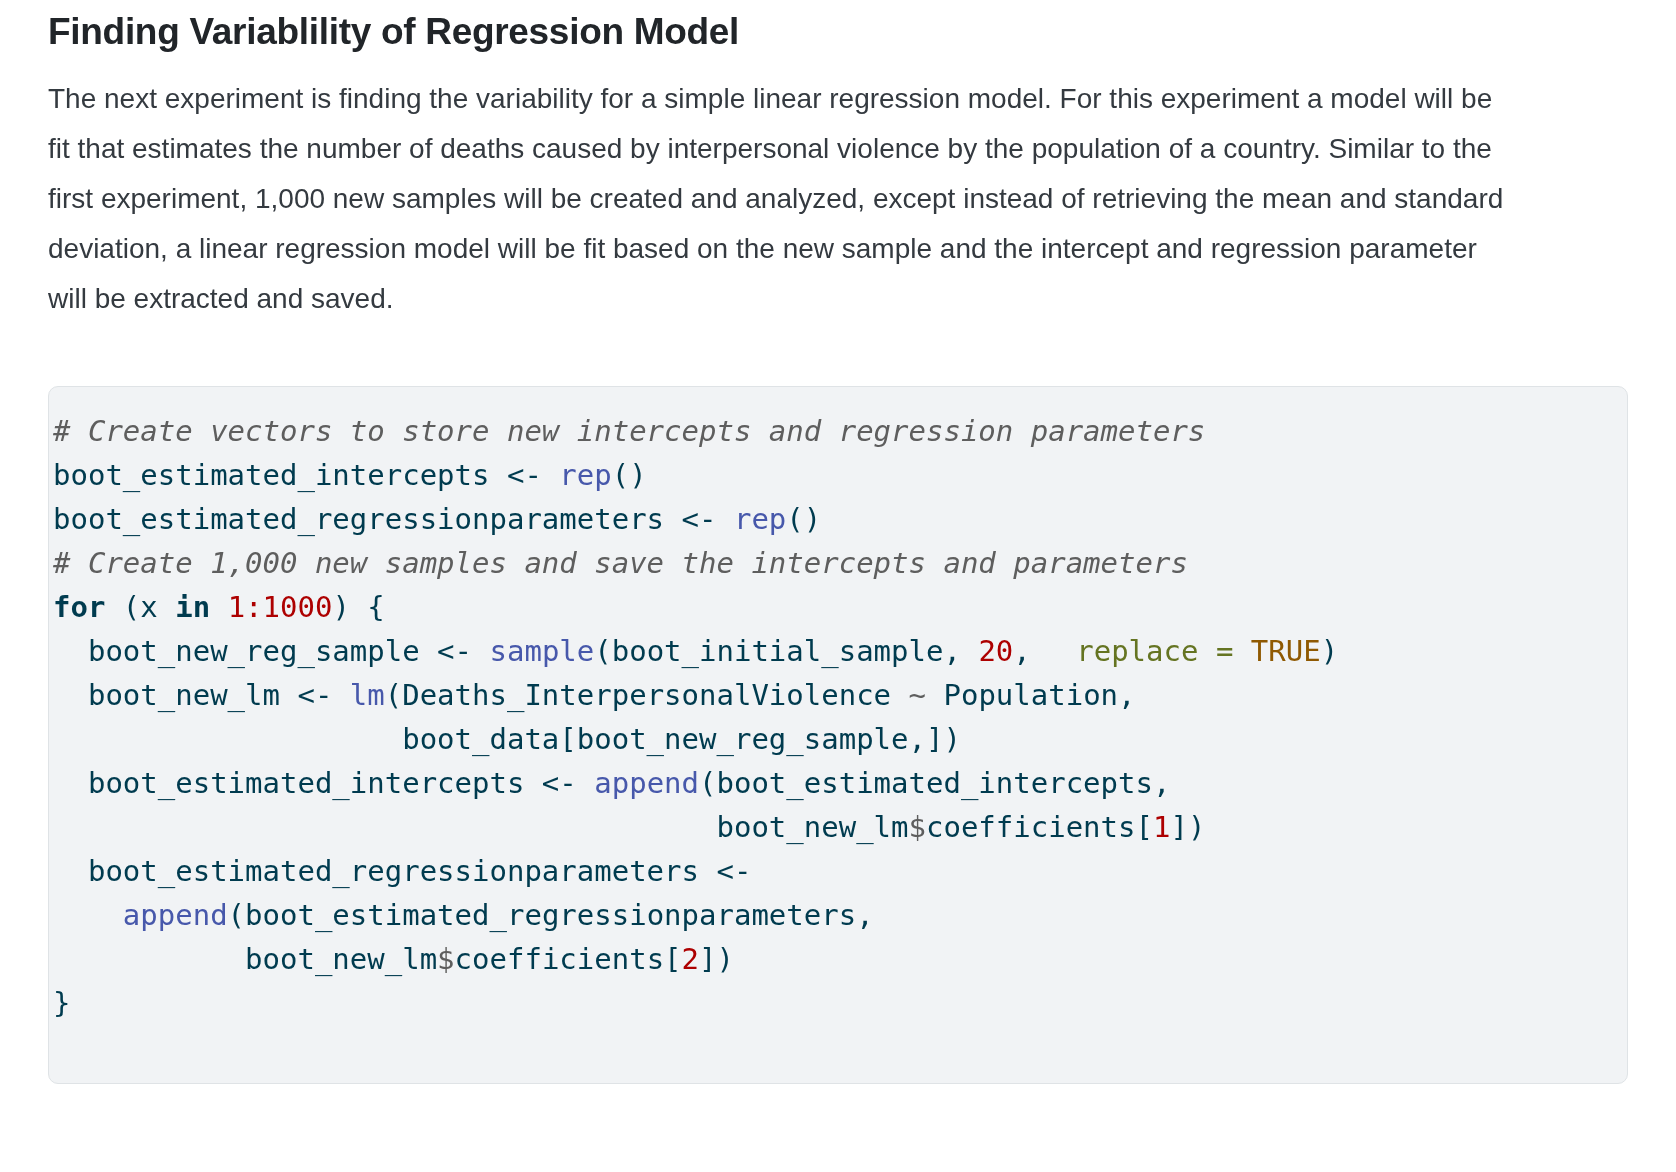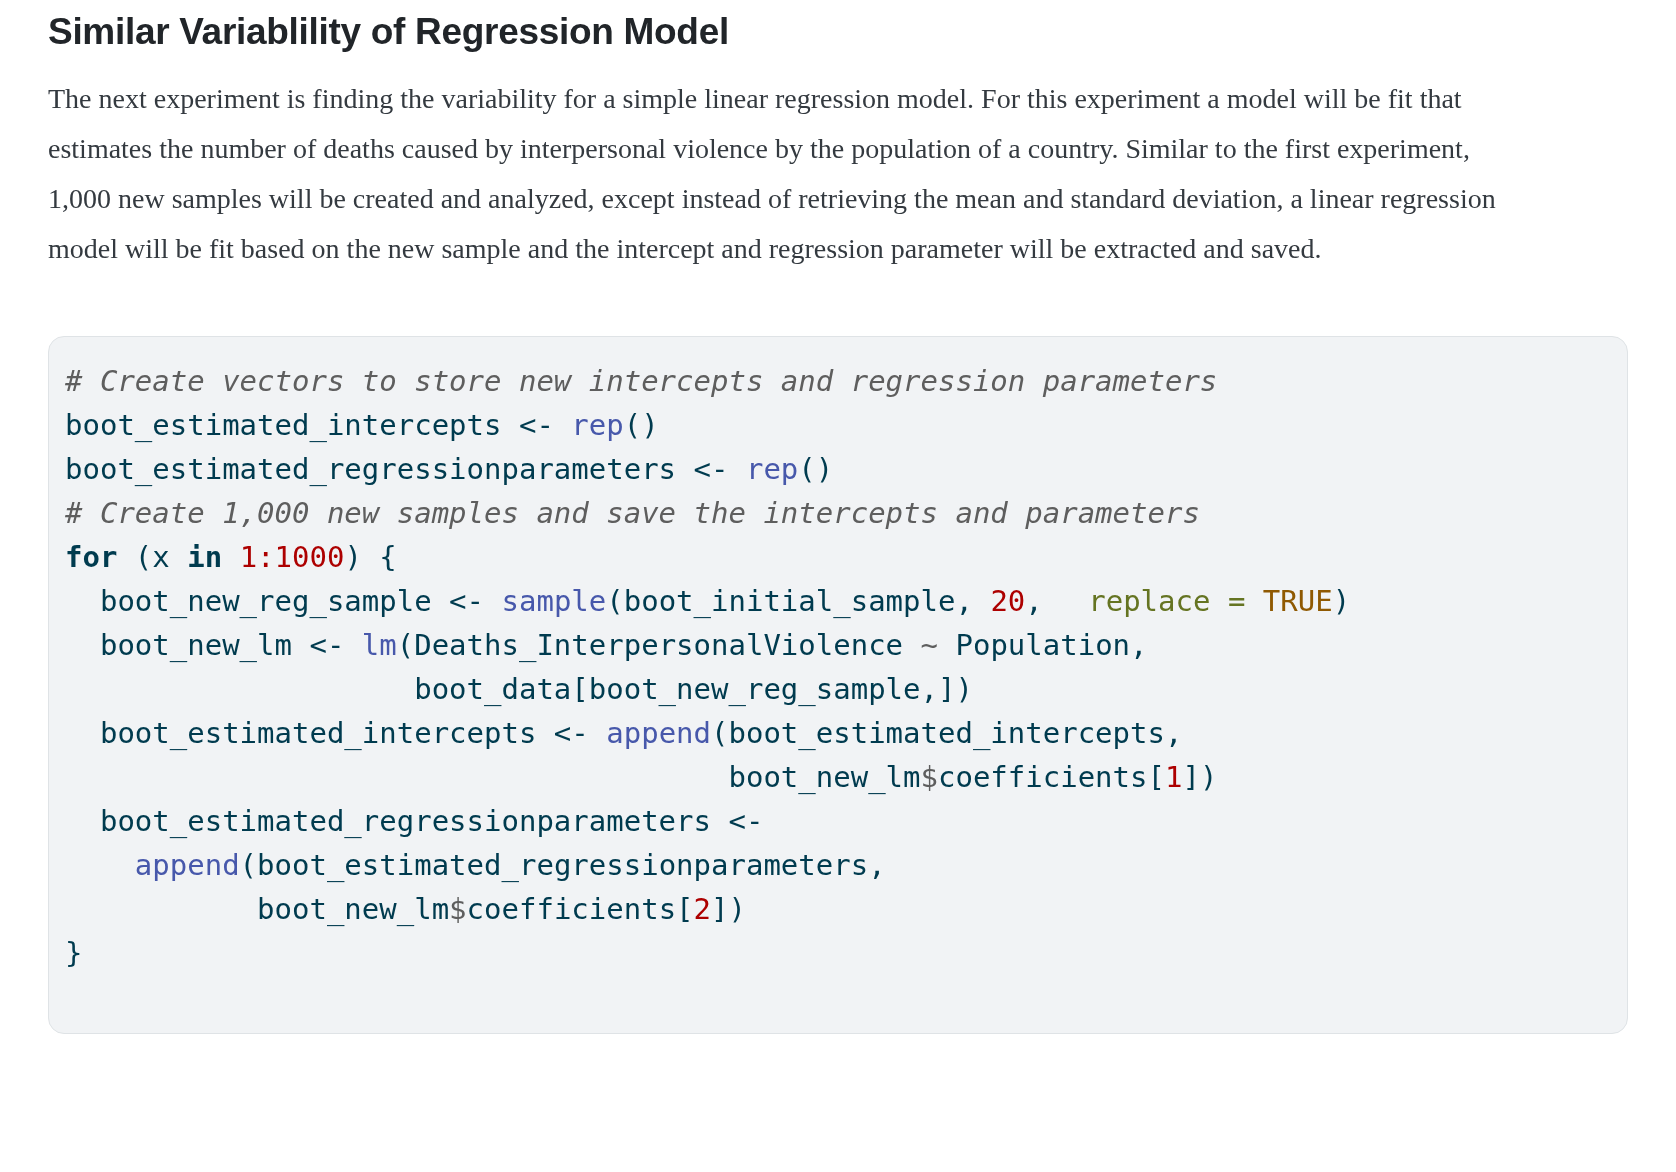--- a/index.html
+++ b/index.html
@@ -20,27 +20,26 @@
     line-height: 44px;
     margin: 0 0 20px 0;
     letter-spacing: -0.3px;
   }
   p.intro {
     font-size: 28px;
     line-height: 50px;
     color: var(--body-text, #343a40);
     max-width: 1465px;
     margin: 0 0 62px 0;
-    font-family: Liberation Serif, serif;
   }
   .code-block {
     background: var(--code-bg, #f1f3f5);
     border: 1px solid var(--code-border, #dfe3e6);
-    border-radius: 16px;
-    padding: 22px 16px 58px 16px;
+    border-radius: 10px;
+    padding: 22px 16px 58px 4px;
     width: 100%;
   }
   pre.code {
     font-family: "DejaVu Sans Mono", "Liberation Mono", monospace;
     font-size: 29px;
     line-height: 44px;
     color: var(--code-base, #003B4F);
     white-space: pre;
     overflow: hidden;
   }
@@ -50,20 +49,20 @@
   .kw { color: var(--code-keyword, #003B4F); font-weight: bold; }
   .dv { color: var(--code-number, #AD0000); text-align: center; }
   .at { color: var(--code-attribute, #657422); margin-left: 28px; }
   .cn { color: var(--code-constant, #8f5902); }
   .op { color: var(--code-operator, #5E5E5E); }
 </style>
 </head>
 <body>
 
 <main class="page">
-  <h1 class="title">Similar Variablility of Regression Model</h1>
+  <h1 class="title">Finding Variablility of Regression Model</h1>
 
   <p class="intro">The next experiment is finding the variability for a simple linear regression model. For this experiment a model will be fit that estimates the number of deaths caused by interpersonal violence by the population of a country. Similar to the first experiment, 1,000 new samples will be created and analyzed, except instead of retrieving the mean and standard deviation, a linear regression model will be fit based on the new sample and the intercept and regression parameter will be extracted and saved.</p>
 
   <div class="code-block">
     <pre class="code"><div class="code-line"><span class="co"># Create vectors to store new intercepts and regression parameters</span></div><div class="code-line"><span>boot_estimated_intercepts &lt;- </span><span class="fu">rep</span><span>()</span></div><div class="code-line"><span>boot_estimated_regressionparameters &lt;- </span><span class="fu">rep</span><span>()</span></div><div class="code-line"><span class="co"># Create 1,000 new samples and save the intercepts and parameters</span></div><div class="code-line"><span class="kw">for</span><span> (x </span><span class="kw">in</span><span> </span><span class="dv">1:1000</span><span>) {</span></div><div class="code-line"><span>  boot_new_reg_sample &lt;- </span><span class="fu">sample</span><span>(boot_initial_sample, </span><span class="dv">20</span><span>, </span><span class="at">replace =</span><span> </span><span class="cn">TRUE</span><span>)</span></div><div class="code-line"><span>  boot_new_lm &lt;- </span><span class="fu">lm</span><span>(Deaths_InterpersonalViolence </span><span class="op">~</span><span> Population,</span></div><div class="code-line"><span>                    boot_data[boot_new_reg_sample,])</span></div><div class="code-line"><span>  boot_estimated_intercepts &lt;- </span><span class="fu">append</span><span>(boot_estimated_intercepts,</span></div><div class="code-line"><span>                                      boot_new_lm</span><span class="op">$</span><span>coefficients[</span><span class="dv">1</span><span>])</span></div><div class="code-line"><span>  boot_estimated_regressionparameters &lt;-</span></div><div class="code-line"><span>    </span><span class="fu">append</span><span>(boot_estimated_regressionparameters,</span></div><div class="code-line"><span>           boot_new_lm</span><span class="op">$</span><span>coefficients[</span><span class="dv">2</span><span>])</span></div><div class="code-line"><span>}</span></div></pre>
   </div>
 </main>
 
 </body></html>

